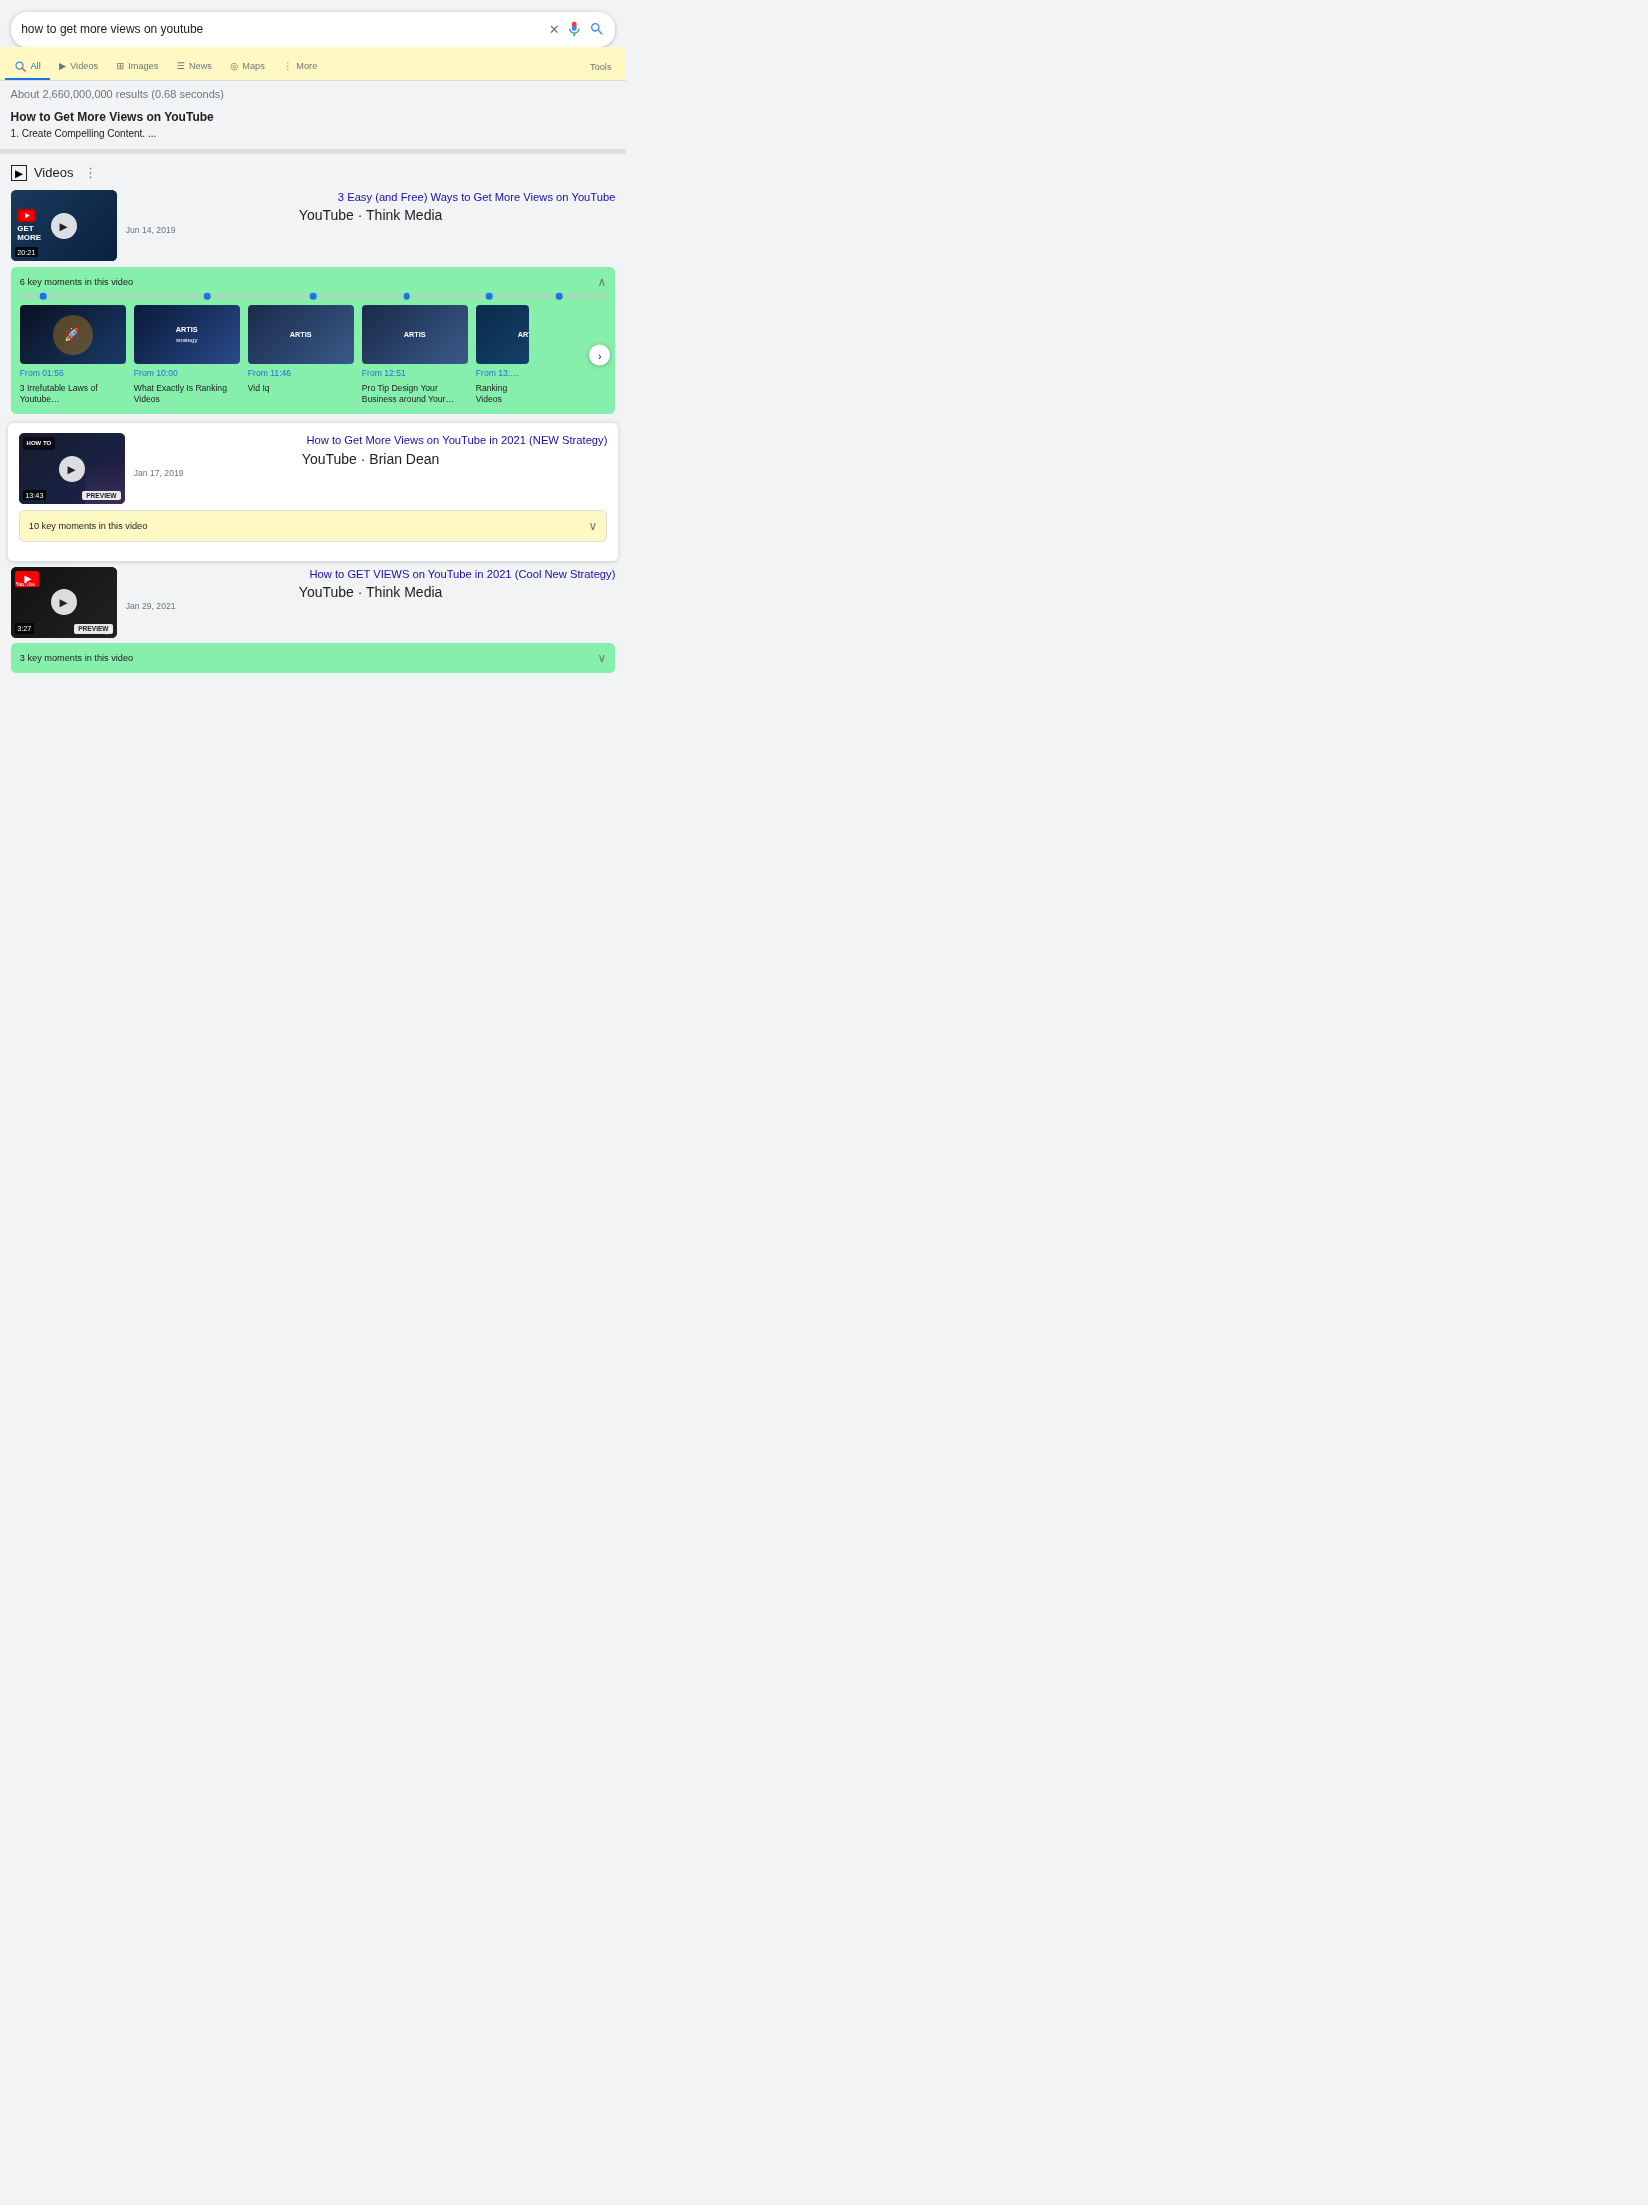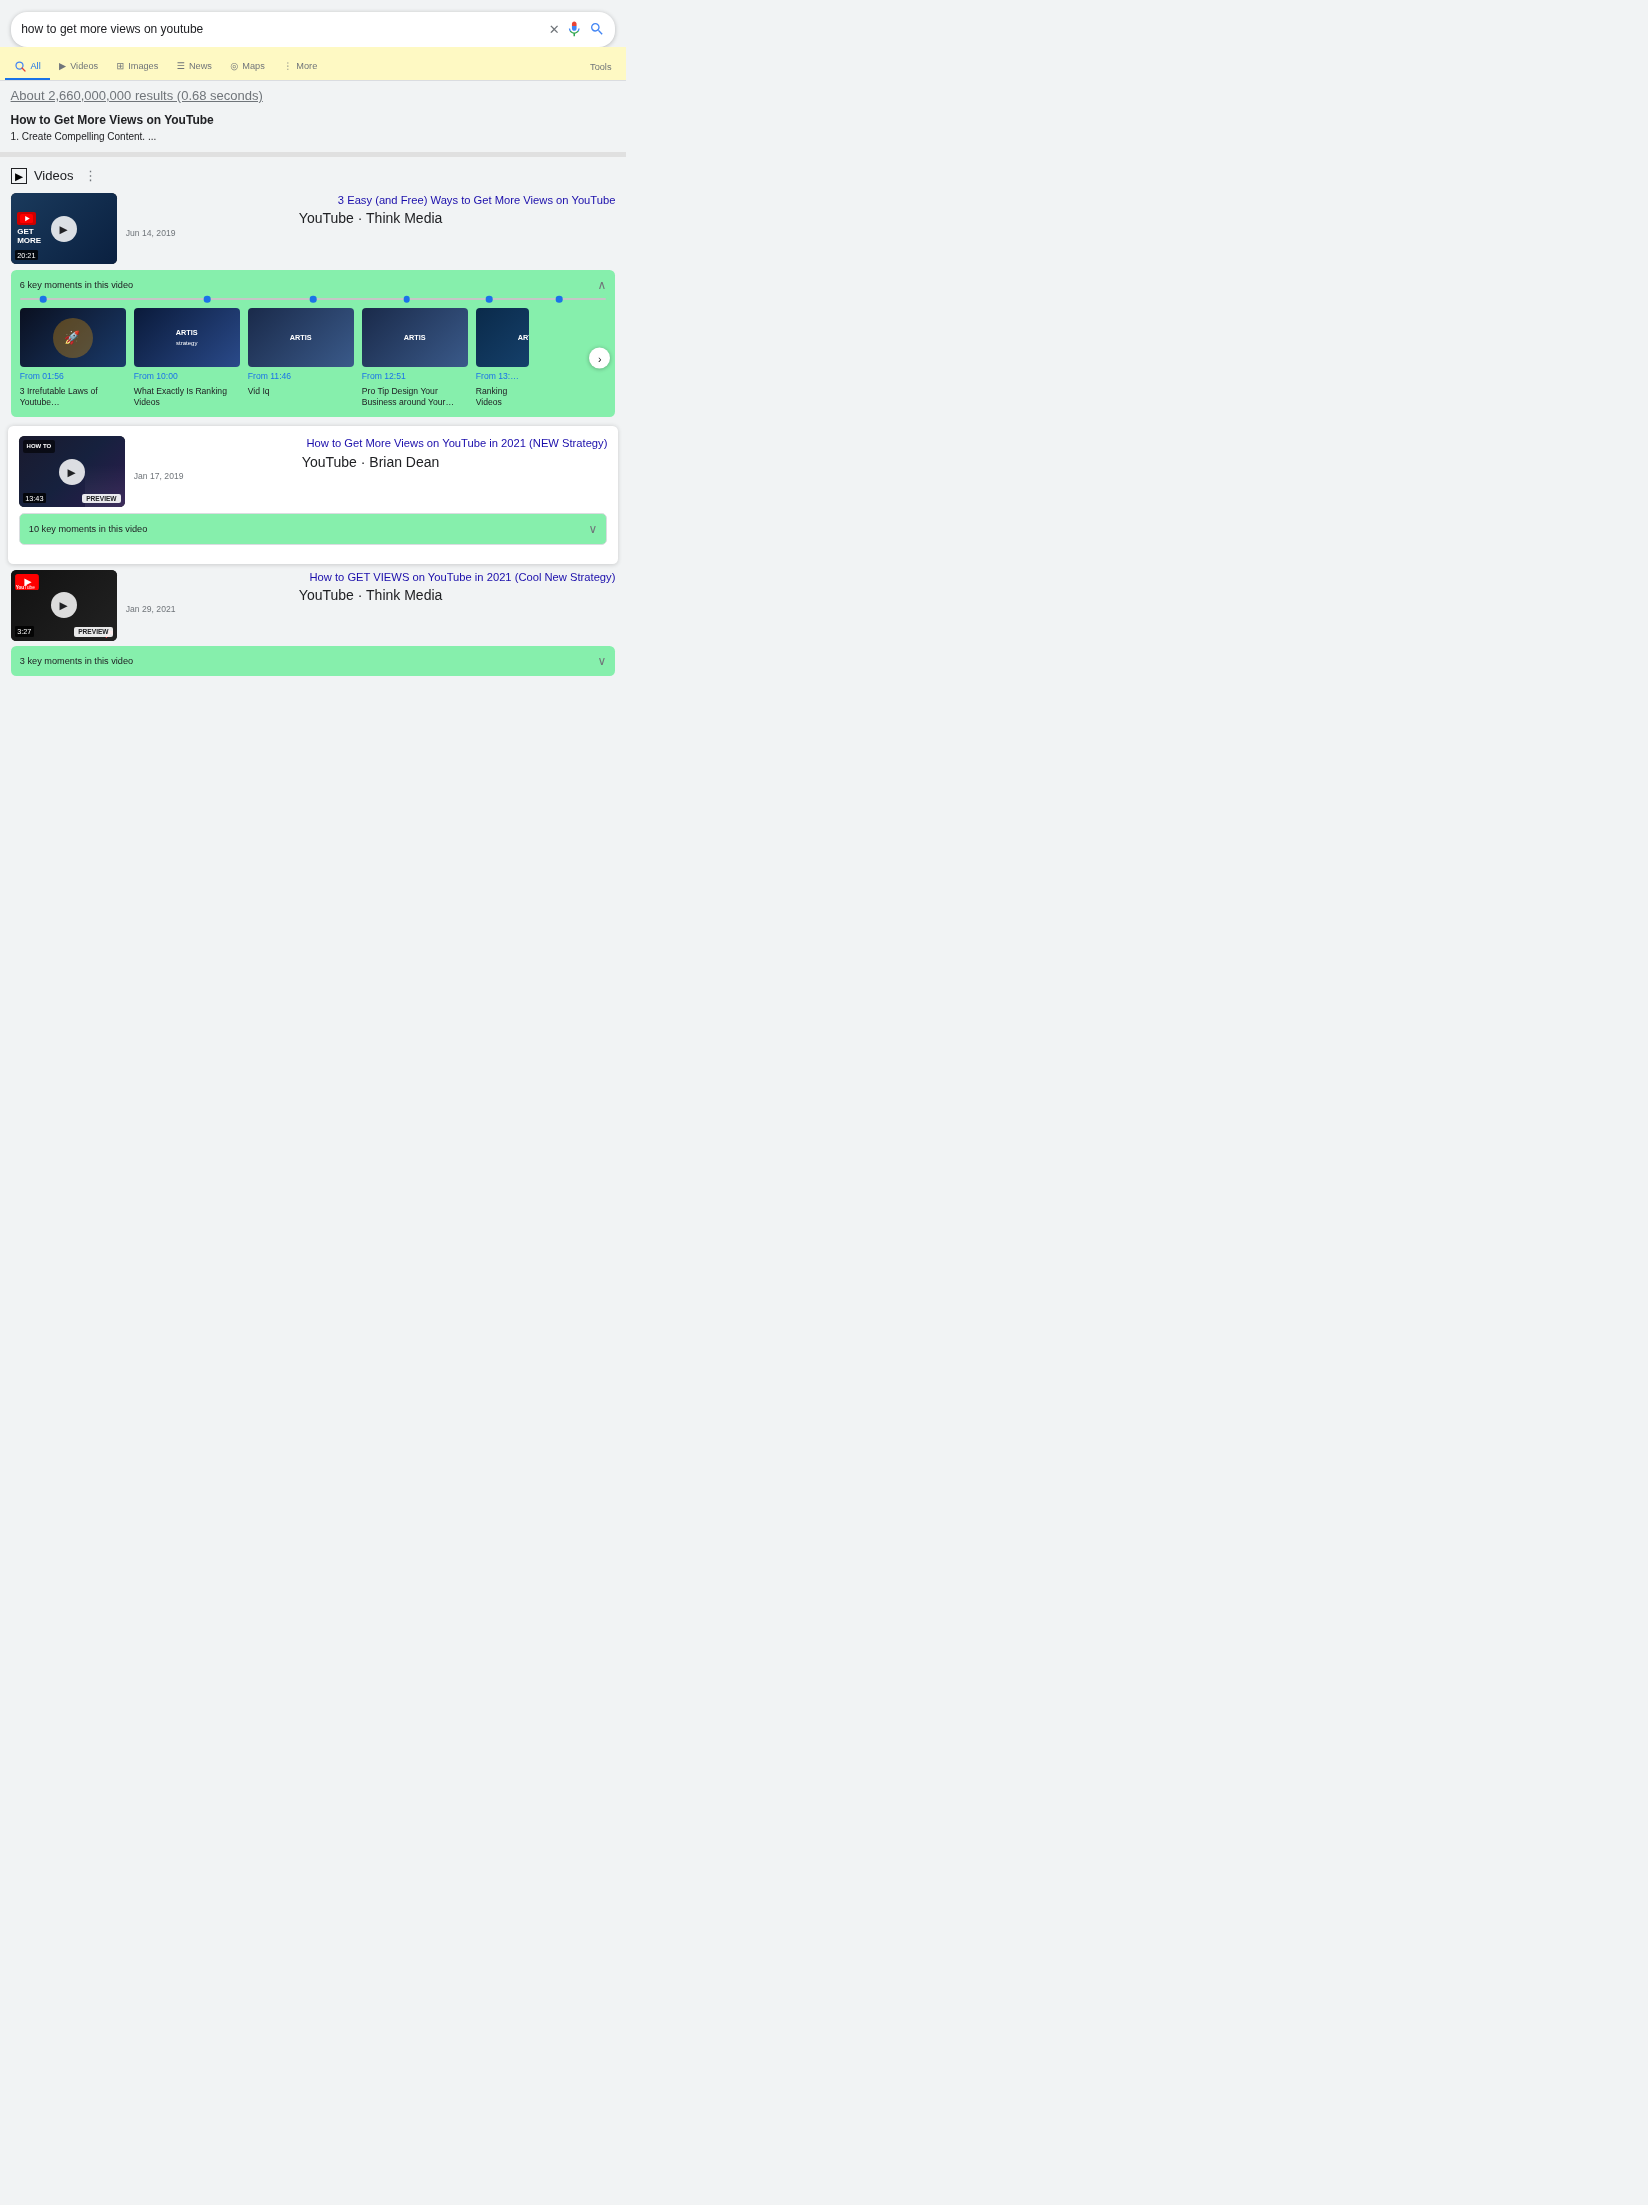--- a/index.html
+++ b/index.html
@@ -72,23 +72,22 @@
       margin-left: auto;
       font-size: 9.2px;
       color: #70757a;
       padding: 6.6px 9.2px;
       cursor: pointer;
     }
 
     
     .results-info {
       padding: 6.6px 10.6px 4px 10.6px;
-      font-size: 13px;
+      font-size: 11px;
       color: #70757a;
-      text-decoration: underline;
     }
 
     
     .featured-snippet {
       padding: 6.6px 10.6px 9.2px 10.6px;
       background: #f1f3f4;
     }
     .featured-title {
       font-size: 12px;
       font-weight: bold;
@@ -220,21 +219,21 @@
 
     
     .key-moments-bar {
       background: #86efac;
       border-radius: 5.3px;
       padding: 8px 9.2px;
       margin-bottom: 9.2px;
       cursor: pointer;
     }
     .key-moments-bar.white {
-      background: #86efac;
+      background: #fef9c3;
       border: 0.7px solid #dadce0;
     }
     .key-moments-header {
       display: flex;
       align-items: center;
       justify-content: space-between;
       font-size: 9.2px;
       color: #202124;
     }
     .key-moments-chevron {

